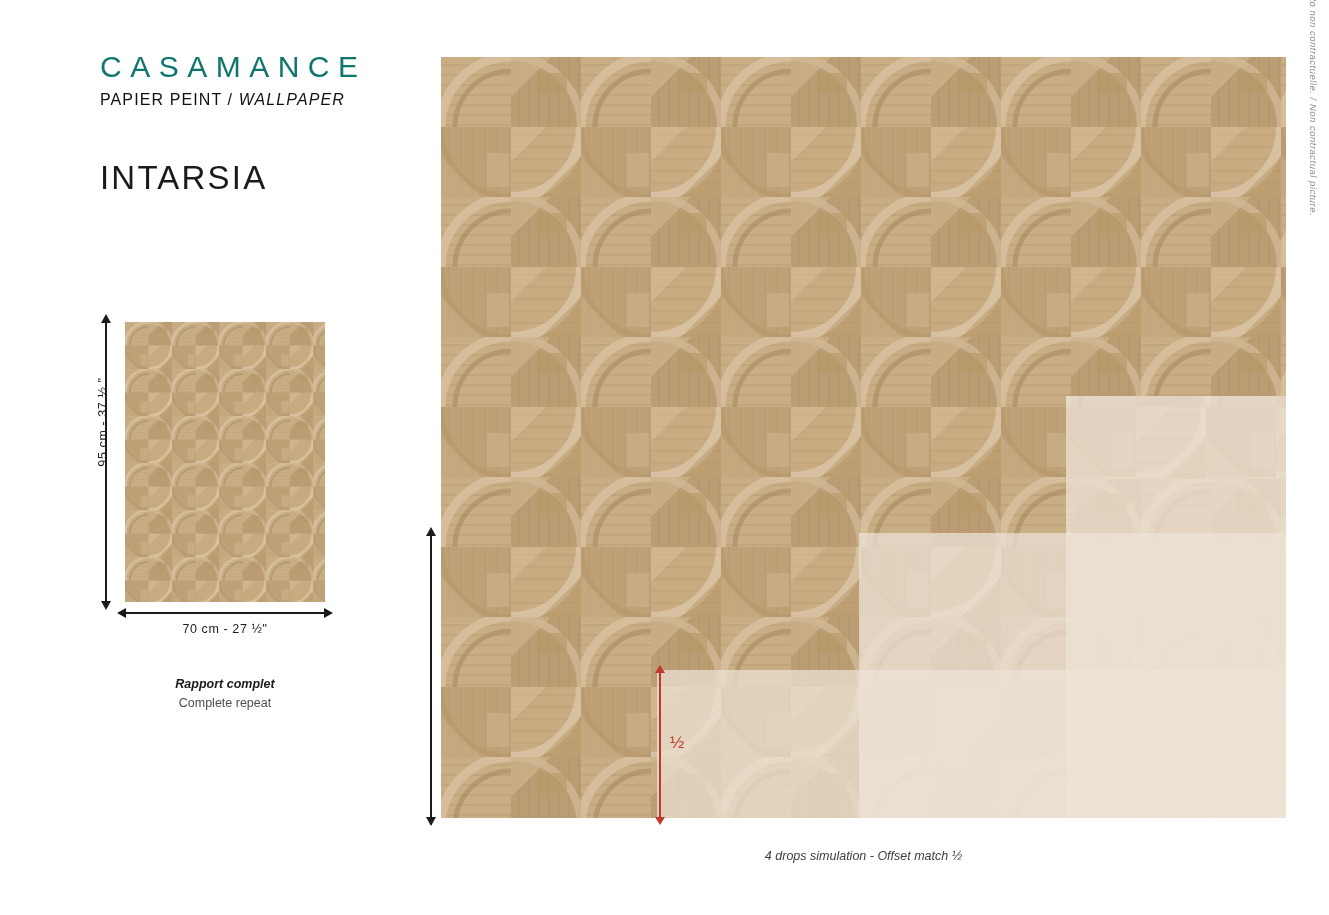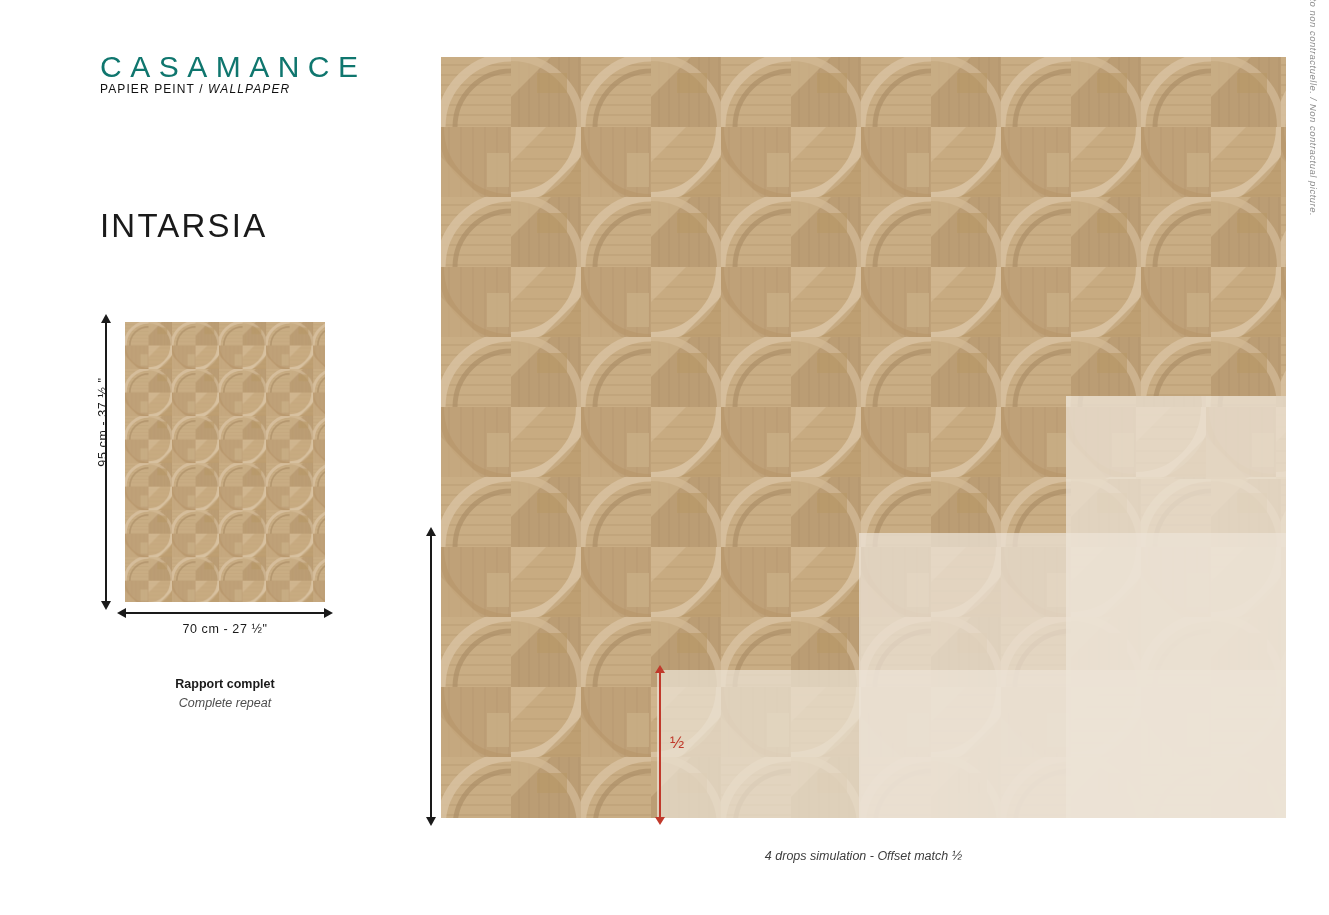--- a/index.html
+++ b/index.html
@@ -26,41 +26,41 @@
   }
   .brand-name {
     font-size: 30px;
     letter-spacing: 8.5px;
     font-weight: 400;
     color: #0f766e;
     line-height: 1;
     white-space: nowrap;
   }
   .brand-sub {
-    font-size: 12px;
+    margin-top: 9px;
+    font-size: 16px;
     letter-spacing: 1.1px;
     color: #111;
     white-space: nowrap;
   }
   .brand-sub i { font-style: italic; }
 
   
   .title-block {
     position: absolute;
     left: 100px;
     top: 160px;
     width: 330px;
   }
   .product-title {
     font-size: 33px;
     letter-spacing: 2.2px;
     font-weight: 400;
     color: #1a1a1a;
     line-height: 1.1;
-    margin-top: 48px;
   }
   .product-ref {
     margin-top: 8px;
     font-size: 21px;
     letter-spacing: 1.2px;
     color: #1a1a1a;
     font-weight: 300;
   }
 
   
@@ -145,22 +145,22 @@
 
   .repeat-caption {
     position: absolute;
     left: 30px;
     top: 355px;
     width: 200px;
     text-align: center;
     font-size: 12.5px;
     line-height: 1.55;
   }
-  .repeat-caption .fr { font-weight: bold; }
-  .repeat-caption .en { font-style: italic; color: #4d4d4d; }
+  .repeat-caption .fr { font-weight: bold; font-style: italic; }
+  .repeat-caption .en { color: #4d4d4d; }
 
   
   .sim {
     position: absolute;
     left: 441px;
     top: 57px;
     width: 845px;
     height: 761px;
     overflow: hidden;
     background: #c6a87e;

